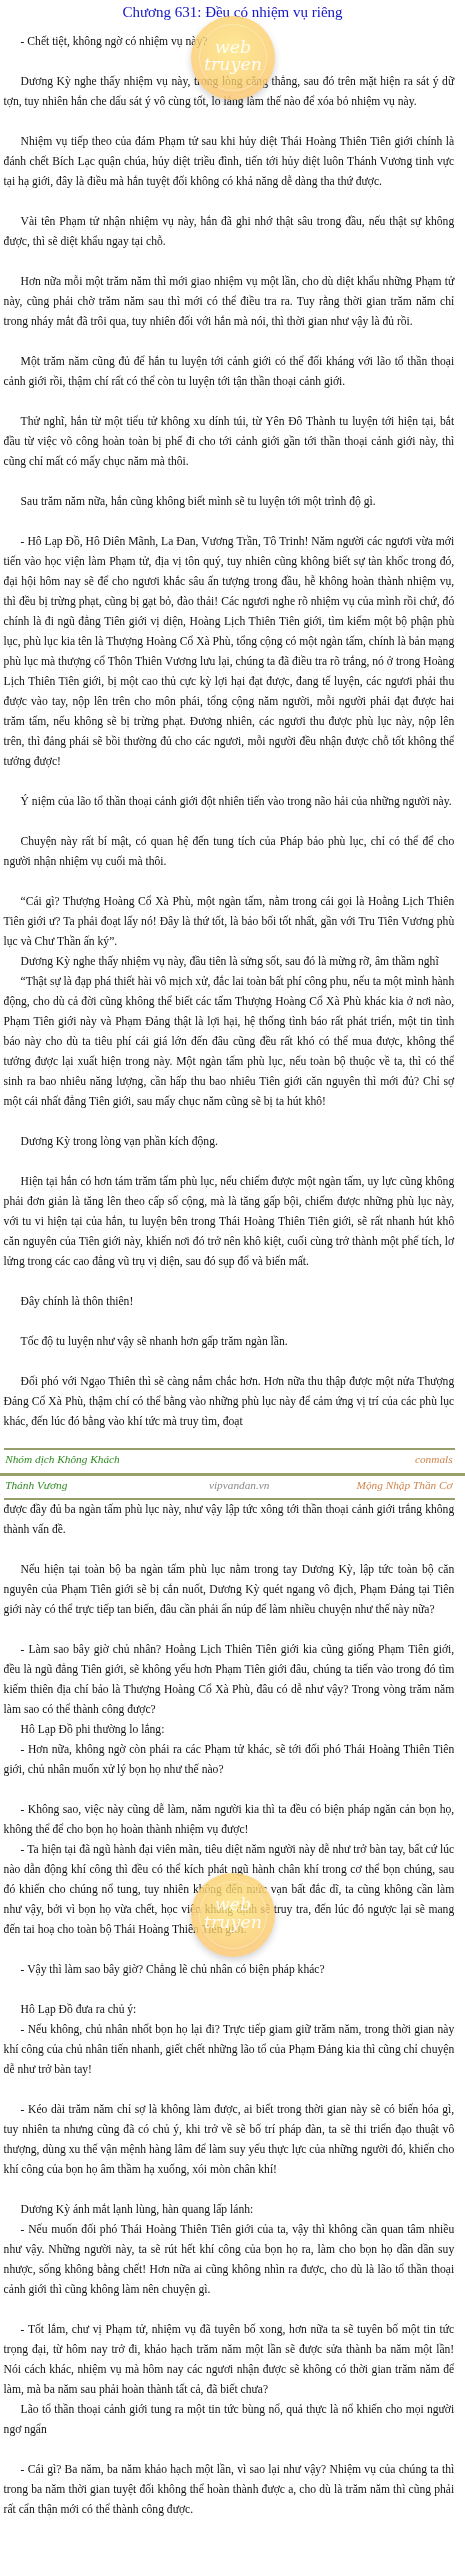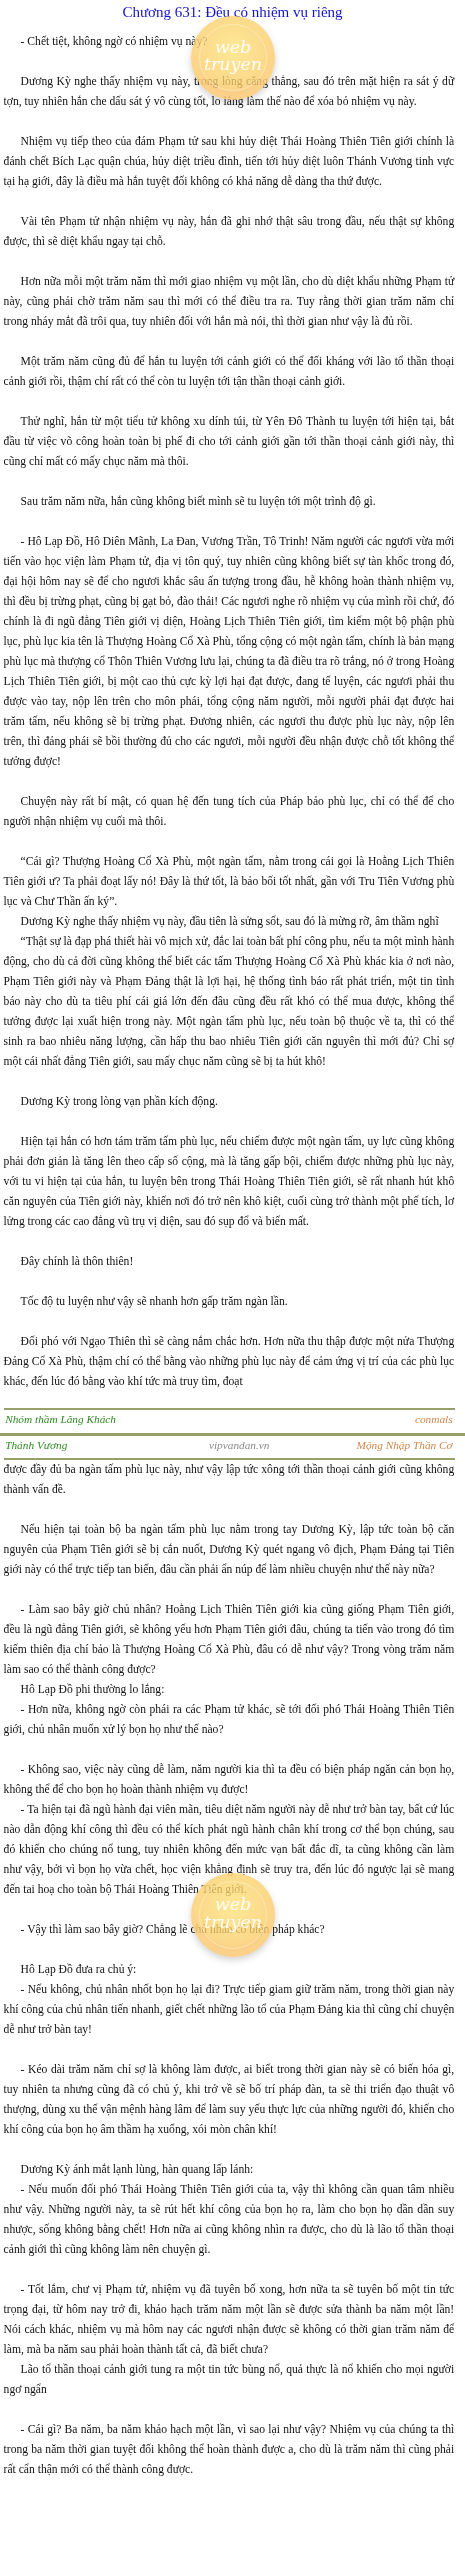--- a/index.html
+++ b/index.html
@@ -76,48 +76,49 @@
   <div class="text-block" id="sec1">
       <p>- Chết tiệt, không ngờ có nhiệm vụ này?</p>
       <p class="gap">Dương Kỳ nghe thấy nhiệm vụ này, trong lòng căng thẳng, sau đó trên mặt hiện ra sát ý dữ tợn, tuy nhiên hắn che dấu sát ý vô cùng tốt, lo lắng làm thế nào để xóa bỏ nhiệm vụ này.</p>
       <p class="gap">Nhiệm vụ tiếp theo của đám Phạm tử sau khi hủy diệt Thái Hoàng Thiên Tiên giới chính là đánh chết Bích Lạc quận chúa, hủy diệt triều đình, tiến tới hủy diệt luôn Thánh Vương tinh vực tại hạ giới, đây là điều mà hắn tuyệt đối không có khả năng dễ dàng tha thứ được.</p>
       <p class="gap">Vài tên Phạm tử nhận nhiệm vụ này, hắn đã ghi nhớ thật sâu trong đầu, nếu thật sự không được, thì sẽ diệt khẩu ngay tại chỗ.</p>
       <p class="gap">Hơn nữa mỗi một trăm năm thì mới giao nhiệm vụ một lần, cho dù diệt khẩu những Phạm tử này, cũng phải chờ trăm năm sau thì mới có thể điều tra ra. Tuy rằng thời gian trăm năm chỉ trong nháy mắt đã trôi qua, tuy nhiên đối với hắn mà nói, thì thời gian như vậy là đủ rồi.</p>
       <p class="gap">Một trăm năm cũng đủ để hắn tu luyện tới cảnh giới có thể đối kháng với lão tổ thần thoại cảnh giới rồi, thậm chí rất có thể còn tu luyện tới tận thần thoại cảnh giới.</p>
       <p class="gap">Thử nghĩ, hắn từ một tiểu tử không xu dính túi, từ Yên Đô Thành tu luyện tới hiện tại, bắt đầu từ việc võ công hoàn toàn bị phế đi cho tới cảnh giới gần tới thần thoại cảnh giới này, thì cũng chỉ mất có mấy chục năm mà thôi.</p>
       <p class="gap">Sau trăm năm nữa, hắn cũng không biết mình sẽ tu luyện tới một trình độ gì.</p>
       <p class="gap">- Hô Lạp Đồ, Hô Diên Mãnh, La Đan, Vương Trần, Tô Trinh! Năm người các ngươi vừa mới tiến vào học viện làm Phạm tử, địa vị tôn quý, tuy nhiên cũng không biết sự tàn khốc trong đó, đại hội hôm nay sẽ để cho ngươi khắc sâu ấn tượng trong đầu, hễ không hoàn thành nhiệm vụ, thì đều bị trừng phạt, cũng bị gạt bỏ, đào thải! Các ngươi nghe rõ nhiệm vụ của mình rồi chứ, đó chính là đi ngũ đẳng Tiên giới vị diện, Hoàng Lịch Thiên Tiên giới, tìm kiếm một bộ phận phù lục, phù lục kia tên là Thượng Hoàng Cổ Xà Phù, tổng cộng có một ngàn tấm, chính là bản mạng phù lục mà thượng cổ Thôn Thiên Vương lưu lại, chúng ta đã điều tra rõ trắng, nó ở trong Hoàng Lịch Thiên Tiên giới, bị một cao thủ cực kỳ lợi hại đạt được, đang tế luyện, các ngươi phải thu được vào tay, nộp lên trên cho môn phái, tổng cộng năm người, mỗi người phải đạt được hai trăm tấm, nếu không sẽ bị trừng phạt. Đương nhiên, các ngươi thu được phù lục này, nộp lên trên, thì đảng phái sẽ bồi thường đủ cho các ngươi, mỗi người đều nhận được chỗ tốt không thể tưởng được!</p>
+      <p class="gap">Ý niệm của lão tổ thần thoại cảnh giới đột nhiên tiến vào trong não hải của những người này.</p>
       <p class="gap">Chuyện này rất bí mật, có quan hệ đến tung tích của Pháp bảo phù lục, chỉ có thể để cho người nhận nhiệm vụ cuối mà thôi.</p>
       <p class="gap">“Cái gì? Thượng Hoàng Cổ Xà Phù, một ngàn tấm, nằm trong cái gọi là Hoằng Lịch Thiên Tiên giới ư? Ta phải đoạt lấy nó! Đây là thứ tốt, là bảo bối tốt nhất, gần với Tru Tiên Vương phù lục và Chư Thần ấn ký”.</p>
       <p>Dương Kỳ nghe thấy nhiệm vụ này, đầu tiên là sửng sốt, sau đó là mừng rỡ, âm thầm nghĩ</p>
       <p>“Thật sự là đạp phá thiết hài vô mịch xử, đắc lai toàn bất phí công phu, nếu ta một mình hành động, cho dù cả đời cũng không thể biết các tấm Thượng Hoàng Cổ Xà Phù khác kia ở nơi nào, Phạm Tiên giới này và Phạm Đảng thật là lợi hại, hệ thống tình báo rất phát triển, một tin tình báo này cho dù ta tiêu phí cái giá lớn đến đâu cũng đều rất khó có thể mua được, không thể tưởng được lại xuất hiện trong này. Một ngàn tấm phù lục, nếu toàn bộ thuộc về ta, thì có thể sinh ra bao nhiêu năng lượng, cần hấp thu bao nhiêu Tiên giới căn nguyên thì mới đủ? Chỉ sợ một cái nhất đẳng Tiên giới, sau mấy chục năm cũng sẽ bị ta hút khô!</p>
       <p class="gap">Dương Kỳ trong lòng vạn phần kích động.</p>
       <p class="gap">Hiện tại hắn có hơn tám trăm tấm phù lục, nếu chiếm được một ngàn tấm, uy lực cũng không phải đơn giản là tăng lên theo cấp số cộng, mà là tăng gấp bội, chiếm được những phù lục này, với tu vi hiện tại của hắn, tu luyện bên trong Thái Hoàng Thiên Tiên giới, sẽ rất nhanh hút khô căn nguyên của Tiên giới này, khiến nơi đó trở nên khô kiệt, cuối cùng trở thành một phế tích, lơ lửng trong các cao đẳng vũ trụ vị diện, sau đó sụp đổ và biến mất.</p>
       <p class="gap">Đây chính là thôn thiên!</p>
       <p class="gap">Tốc độ tu luyện như vậy sẽ nhanh hơn gấp trăm ngàn lần.</p>
       <p class="gap">Đối phó với Ngạo Thiên thì sẽ càng nắm chắc hơn. Hơn nữa thu thập được một nửa Thượng Đảng Cổ Xà Phù, thậm chí có thể bằng vào những phù lục này để cảm ứng vị trí của các phù lục khác, đến lúc đó bằng vào khí tức mà truy tìm, đoạt</p>
     </div>
 
   <div class="break" style="margin-top:16px;">
     <div class="line-thin" style="top:0;"></div>
     <div class="row" style="top:4.1px;">
-      <span class="l">Nhóm thầm Lãng Khách</span>
+      <span class="l">Nhóm dịch Không Khách</span>
       <span class="r">conmals</span>
     </div>
     <div class="line-thick" style="top:25px;"></div>
     <div class="row" style="top:30px;">
       <span class="l">Thánh Vương</span>
       <span class="c">vipvandan.vn</span>
       <span class="r">Mộng Nhập Thần Cơ</span>
     </div>
     <div class="line-thin" style="top:50px;"></div>
   </div>
 
   <div class="text-block" id="sec2">
-      <p style="text-indent: 0px;">được đầy đủ ba ngàn tấm phù lục này, như vậy lập tức xông tới thần thoại cảnh giới cũng không thành vấn đề.</p>
+      <p style="text-indent: 0px;">được đầy đủ ba ngàn tấm phù lục này, như vậy lập tức xông tới thần thoại cảnh giới trắng không thành vấn đề.</p>
       <p class="gap">Nếu hiện tại toàn bộ ba ngàn tấm phù lục nằm trong tay Dương Kỳ, lập tức toàn bộ căn nguyên của Phạm Tiên giới sẽ bị cắn nuốt, Dương Kỳ quét ngang vô địch, Phạm Đảng tại Tiên giới này có thể trực tiếp tan biến, đâu cần phải ẩn núp để làm nhiều chuyện như thế này nữa?</p>
       <p class="gap">- Làm sao bây giờ chủ nhân? Hoằng Lịch Thiên Tiên giới kia cũng giống Phạm Tiên giới, đều là ngũ đẳng Tiên giới, sẽ không yếu hơn Phạm Tiên giới đâu, chúng ta tiến vào trong đó tìm kiếm thiên địa chí bảo là Thượng Hoàng Cổ Xà Phù, đâu có dễ như vậy? Trong vòng trăm năm làm sao có thể thành công được?</p>
       <p>Hô Lạp Đồ phi thường lo lắng:</p>
       <p>- Hơn nữa, không ngờ còn phái ra các Phạm tử khác, sẽ tới đối phó Thái Hoàng Thiên Tiên giới, chủ nhân muốn xử lý bọn họ như thế nào?</p>
       <p class="gap">- Không sao, việc này cũng dễ làm, năm người kia thì ta đều có biện pháp ngăn cản bọn họ, không thể để cho bọn họ hoàn thành nhiệm vụ được!</p>
       <p>- Ta hiện tại đã ngũ hành đại viên mãn, tiêu diệt năm người này dễ như trở bàn tay, bất cứ lúc nào dẫn động khí công thì đều có thể kích phát ngũ hành chân khí trong cơ thể bọn chúng, sau đó khiến cho chúng nổ tung, tuy nhiên không đến mức vạn bất đắc dĩ, ta cũng không cần làm như vậy, bởi vì bọn họ vừa chết, học viện khẳng định sẽ truy tra, đến lúc đó ngược lại sẽ mang đến tai hoạ cho toàn bộ Thái Hoàng Thiên Tiên giới.</p>
       <p class="gap">- Vậy thì làm sao bây giờ? Chẳng lẽ chủ nhân có biện pháp khác?</p>
       <p class="gap">Hô Lạp Đồ đưa ra chủ ý:</p>
       <p>- Nếu không, chủ nhân nhốt bọn họ lại đi? Trực tiếp giam giữ trăm năm, trong thời gian này khí công của chủ nhân tiến nhanh, giết chết những lão tổ của Phạm Đảng kia thì cũng chỉ chuyện dễ như trở bàn tay!</p>
       <p class="gap">- Kéo dài trăm năm chỉ sợ là không làm được, ai biết trong thời gian này sẽ có biến hóa gì, tuy nhiên ta nhưng cũng đã có chủ ý, khi trở về sẽ bố trí pháp đàn, ta sẽ thi triển đạo thuật vô thượng, dùng xu thế vận mệnh hàng lâm để làm suy yếu thực lực của những người đó, khiến cho khí công của bọn họ âm thầm hạ xuống, xói mòn chân khí!</p>

